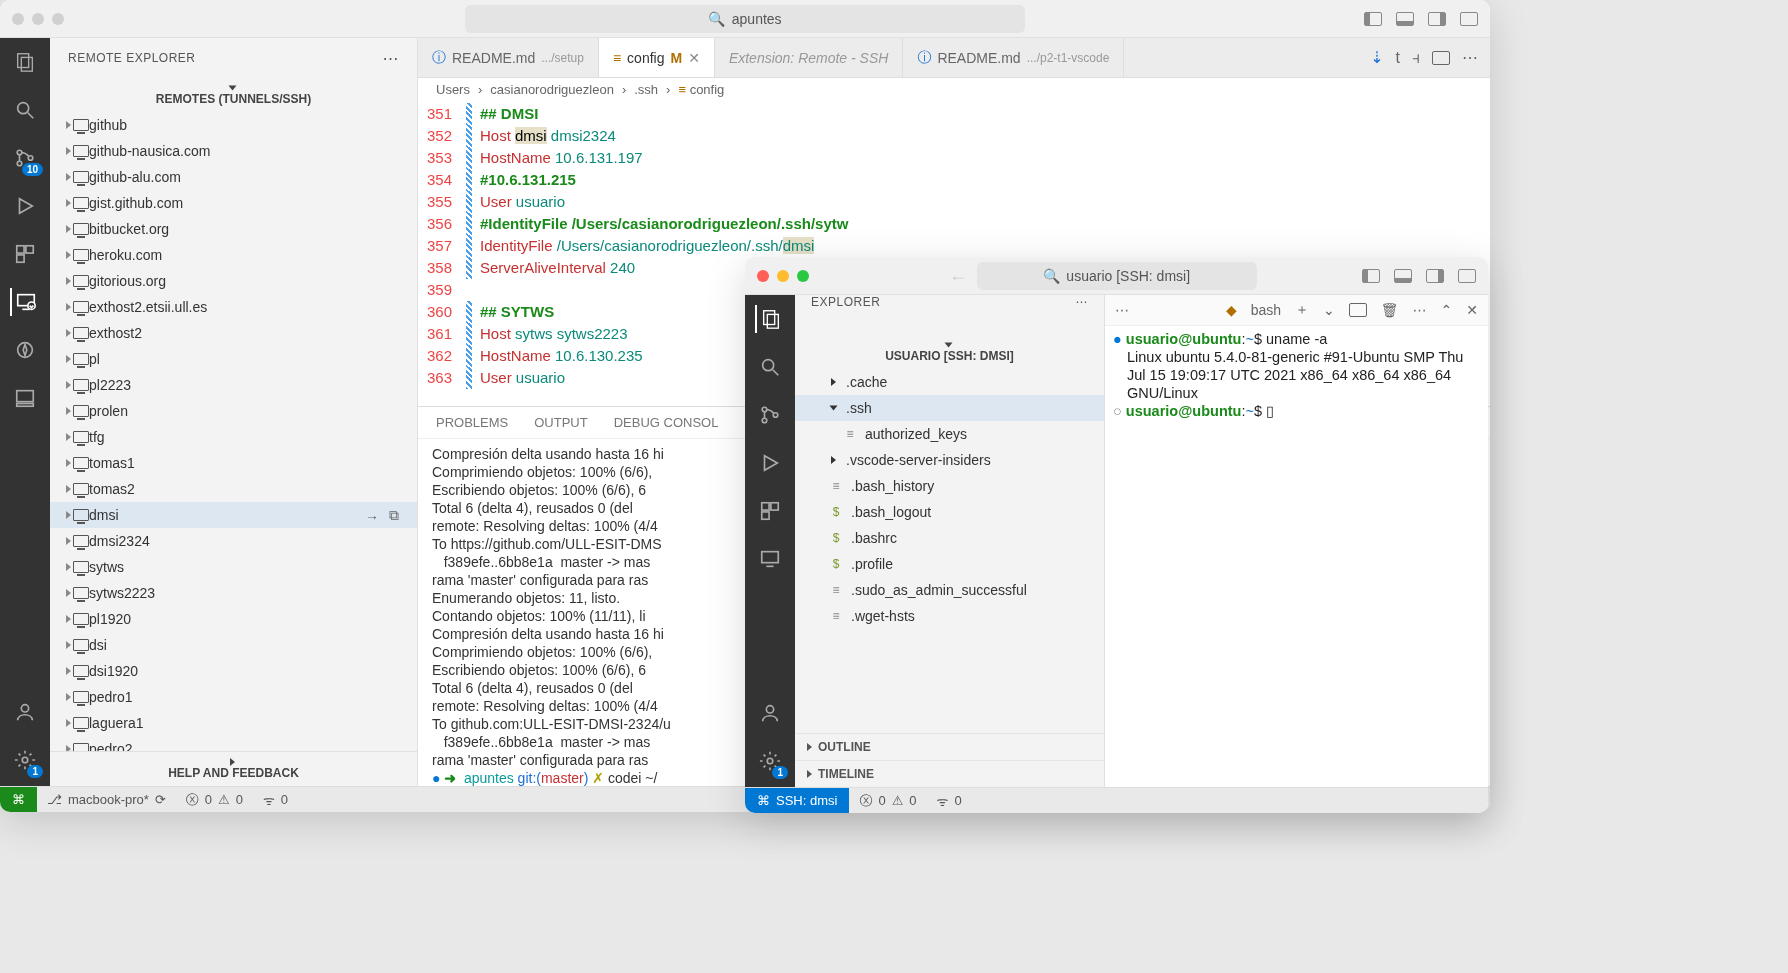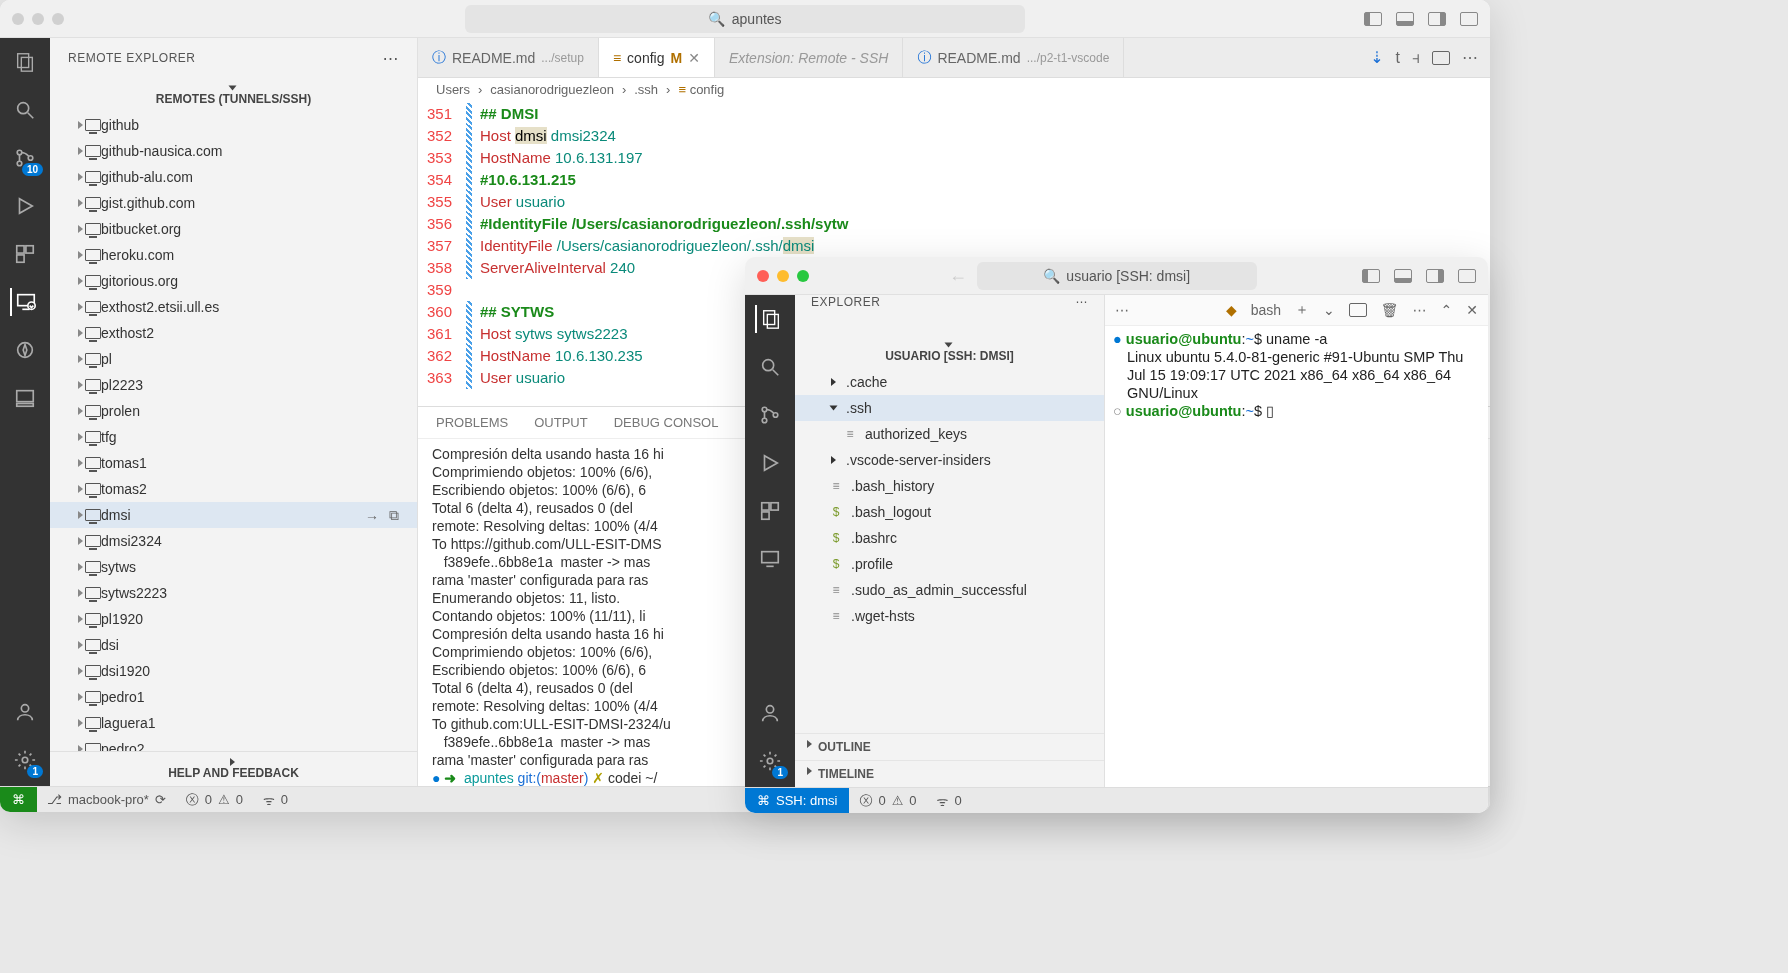--- a/index.html
+++ b/index.html
@@ -25,21 +25,21 @@
 .activitybar .ab-item{width:28px;height:28px;display:flex;align-items:center;justify-content:center;cursor:pointer;font-size:18px;position:relative}
 .activitybar .active{color:#fff;border-left:2px solid #fff;margin-left:-2px;padding-left:2px}
 .badge{position:absolute;bottom:-4px;right:-4px;background:#0078d4;color:#fff;border-radius:10px;font-size:10px;padding:1px 5px;font-weight:600}
 .ab-bottom{margin-top:auto;display:flex;flex-direction:column;gap:20px;padding-bottom:12px;align-items:center}
 .sidebar { width:368px; background:#f3f3f3; display:flex; flex-direction:column; border-right:1px solid #e0e0e0; }
 .sb-header { height:40px; display:flex; align-items:center; justify-content:space-between; padding:0 18px; color:#555; font-size:12px; letter-spacing:.5px; }
 .sb-section-hdr { padding:6px 14px; font-size:12px; font-weight:600; color:#444; display:flex; align-items:center; cursor:pointer;flex-direction:column; }
 .chev{display:inline-block;width:0;height:0;border-left:5px solid currentColor;border-top:4px solid transparent;border-bottom:4px solid transparent;transform:rotate(90deg);margin-right:2px}
 .chev.collapsed{transform:none}
 .remote-list{flex:1;overflow:auto;font-size:14px;color:#333}
-.remote-item{display:flex;align-items:center;gap:0;padding:3px 18px 3px 40px;cursor:pointer;height:26px}
+.remote-item{display:flex;align-items:center;gap:0;padding:3px 18px 3px 28px;cursor:pointer;height:26px}
 .remote-item.selected{background:#dde7f2}
 .remote-item .ricon{width:16px;height:12px;border:1.3px solid #555;border-radius:1px;position:relative;flex-shrink:0}
 .remote-item .ricon::after{content:"";position:absolute;left:3px;right:3px;bottom:-4px;height:2px;background:#555}
 .remote-item .actions{margin-left:auto;display:none;gap:10px;color:#666;font-size:14px}
 .remote-item.selected .actions{display:flex}
 .editor-area{flex:1;display:flex;flex-direction:column;min-width:0}
 .tabs{display:flex;height:40px;background:#ececec;border-bottom:1px solid #ddd;align-items:stretch}
 .tab{display:flex;align-items:center;gap:6px;padding:0 14px;font-size:14px;color:#666;cursor:pointer;border-right:1px solid #ddd;white-space:nowrap}
 .tab.active{background:#fff;color:#333}
 .tab .dim{color:#999;font-size:12px}
@@ -69,21 +69,21 @@
 .file-item{display:flex;align-items:center;gap:8px;padding:3px 10px 3px 34px;cursor:pointer;height:26px;color:#333}
 .file-item.folder{padding-left:36px}
 .file-item.nested{padding-left:48px}
 .file-item.selected{background:#dde7f2}
 .fi-ico{width:14px;text-align:center;color:#888;font-size:12px}
 .fi-ico.dollar{color:#7a9a2a}
 .term{flex:1;background:#fff;font-family:Menlo,Consolas,monospace;font-size:14.5px;line-height:18px;padding:4px 8px;color:#222;white-space:pre-wrap}
 .term-header{display:flex;align-items:center;gap:12px;padding:6px 10px;color:#666;font-size:14px;border-bottom:1px solid #eee}
 .term-header .right{margin-left:auto;display:flex;gap:14px;align-items:center}
 .t-green{color:#1a8a1a;font-weight:600}
-.sb-section-hdr2{padding:6px 12px;font-size:12px;font-weight:600;color:#555;border-top:1px solid #e5e5e5;display:flex;gap:4px;cursor:pointer}
+.sb-section-hdr2{padding:6px 12px;font-size:12px;font-weight:600;color:#555;border-top:1px solid #e5e5e5;display:flex;align-items:center;gap:4px;cursor:pointer}
 .explorer-hdr{height:40px;display:flex;align-items:flex-start;justify-content:space-between;padding:0 16px;font-size:12px;color:#555;letter-spacing:.5px}
 svg{display:block}
 </style>
 </head>
 <body>
 
 <div class="window win-main">
   <div class="titlebar">
     <div class="traffic tr-dim">
       <span></span>

